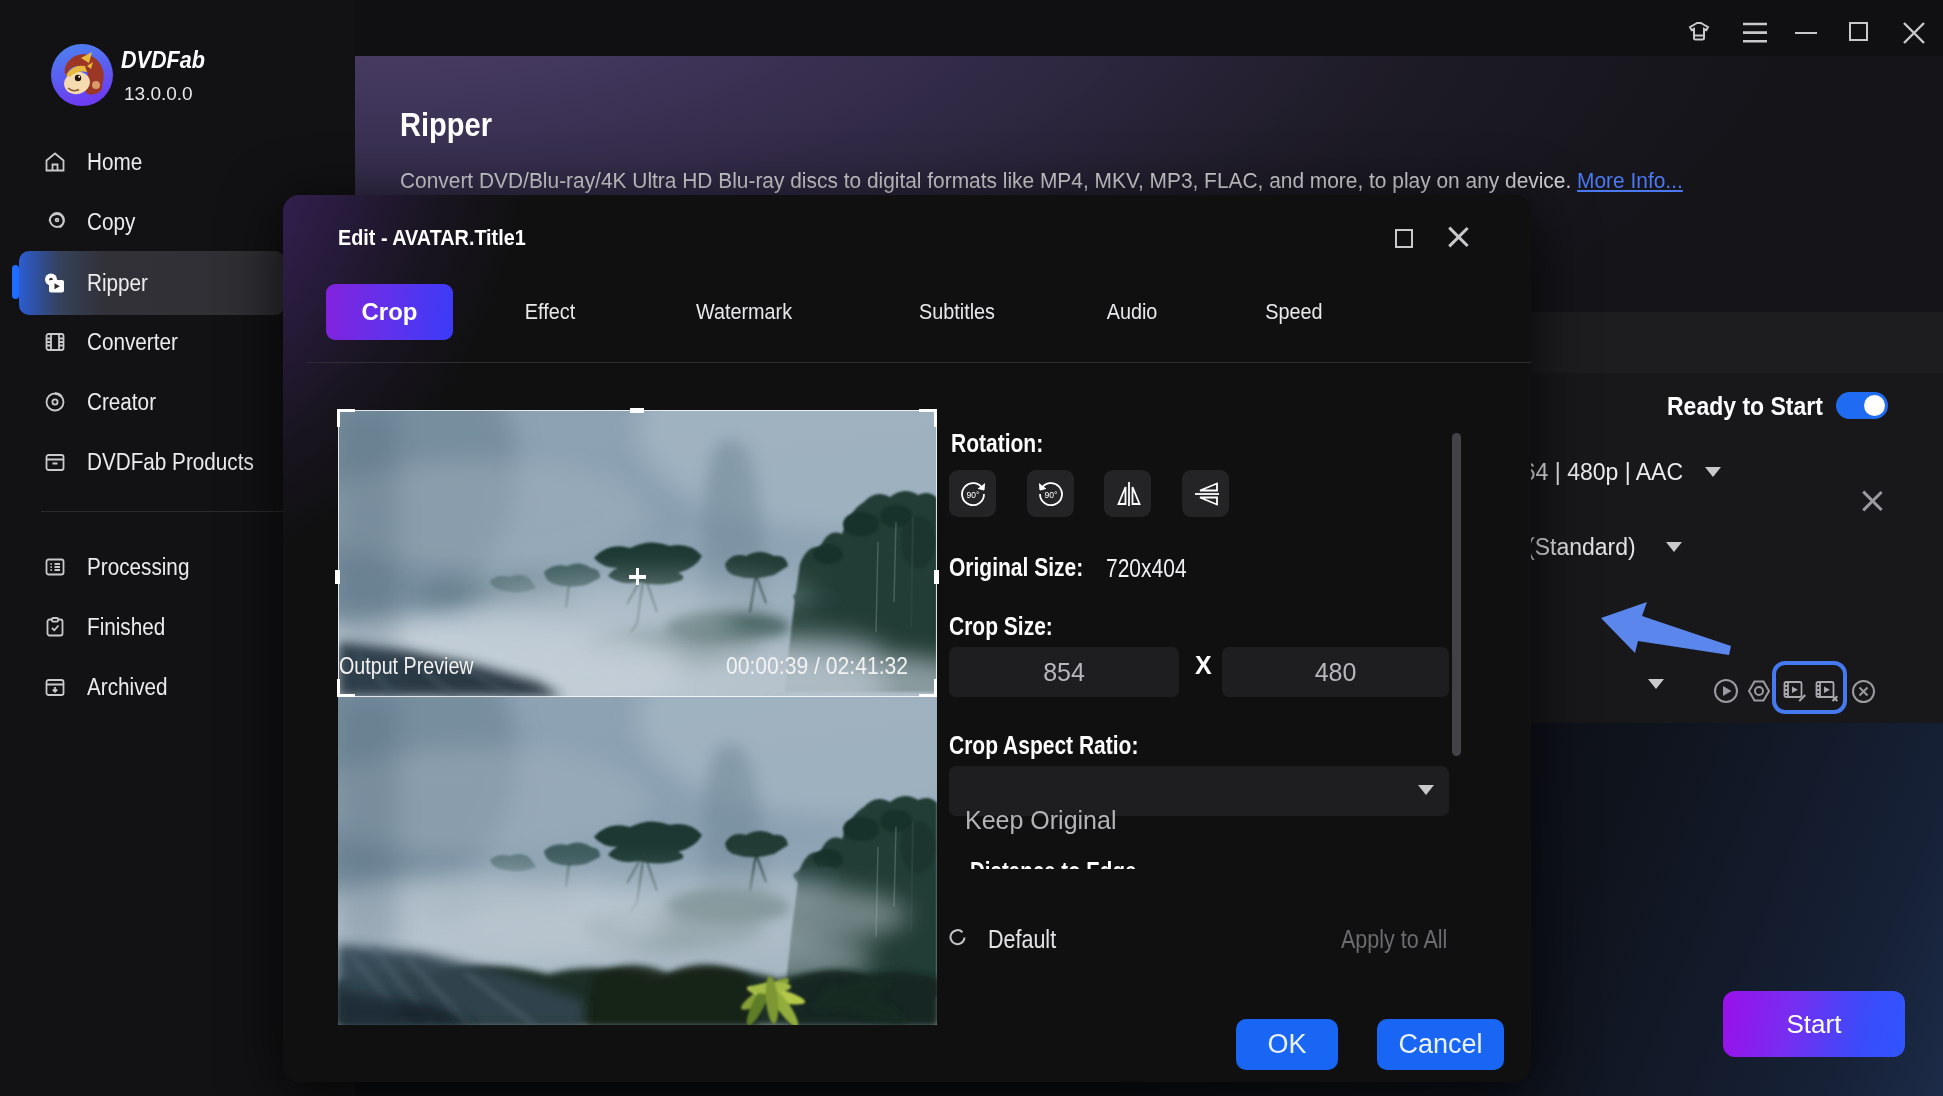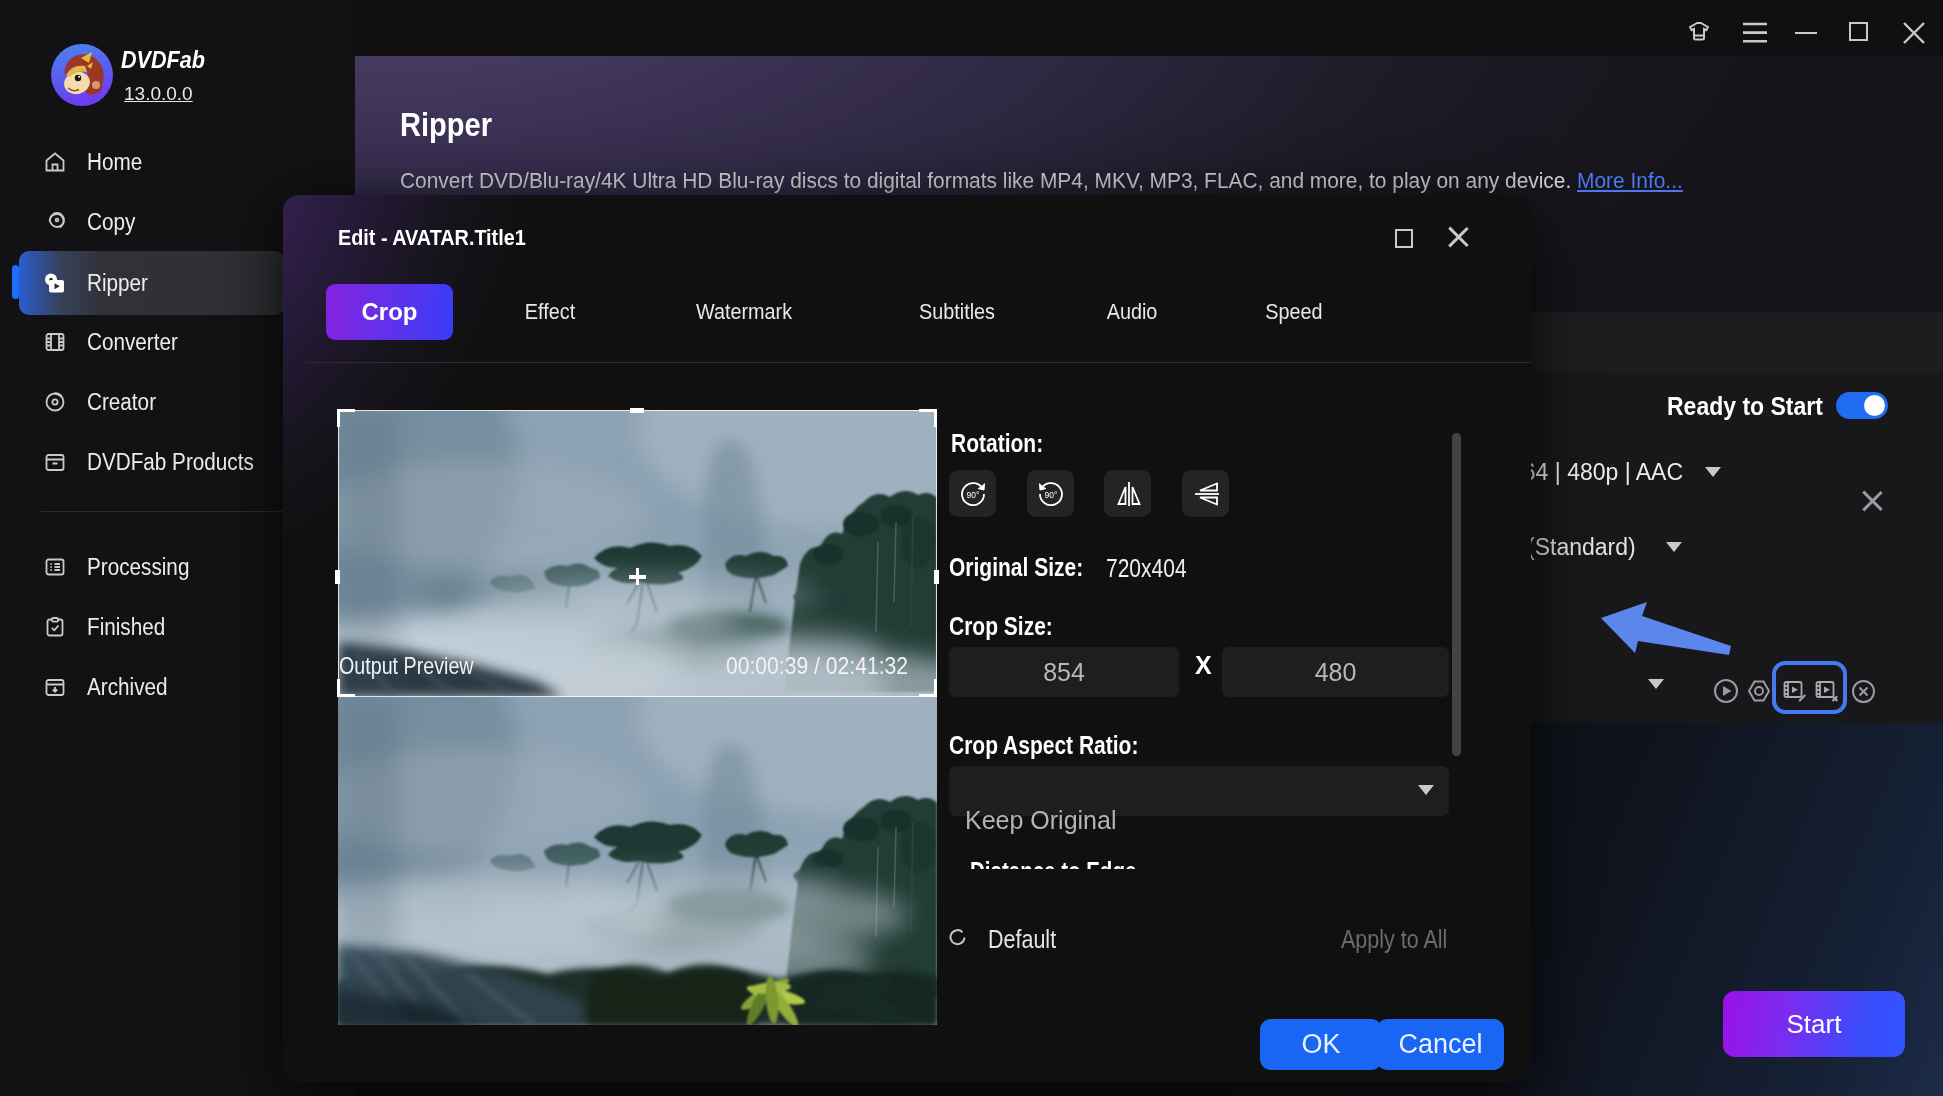--- a/index.html
+++ b/index.html
@@ -45,21 +45,21 @@
   
   #sidebar { position:absolute; left:0; top:0; width:355px; height:1096px; background:#121214; }
   .mrow { position:absolute; left:0; width:297px; height:64px;text-decoration:underline; }
   .mrow .lbl { position:absolute; left:87px; top:50%; transform:translateY(-50%) scaleX(.9); transform-origin:left; font-size:23px; color:#ececee; }
   .mrow svg { position:absolute; left:43px; top:50%; transform:translateY(-50%); }
   #selrow { position:absolute; left:19px; top:251px; width:266px; height:64px; border-radius:10px;
     background:linear-gradient(90deg, #2b5cd2 0%, #36425c 15%, #313138 32%, #2e2e32 100%); }
   #selpill { position:absolute; left:12px; top:265px; width:7px; height:34px; border-radius:4px; background:#1e6dff; }
   #sdivider { position:absolute; left:41px; top:511px; width:314px; height:1px; background:#2b2b2e; }
   .logotxt { position:absolute; left:121px; top:46px; font-size:24px; font-weight:bold; font-style:italic; color:#fff; transform:scaleX(.9); transform-origin:left; }
-  .logover { position:absolute; left:124px; top:83px; font-size:19px; color:#e8e8ea;text-decoration:underline; }
+  .logover { position:absolute; left:124px; top:83px; font-size:19px; color:#e8e8ea; }
 
   
   #modal { position:absolute; left:283px; top:195px; width:1248px; height:887px; border-radius:16px;
     background:#101011; box-shadow:0 10px 60px rgba(0,0,0,.75); }
   #modalglow { position:absolute; left:0; top:0; width:620px; height:740px; border-radius:16px;
     background:radial-gradient(560px 620px at -170px -70px, rgba(124,62,205,.6) 0%, rgba(94,52,160,.36) 38%, rgba(70,45,110,.15) 60%, transparent 74%); }
   .mtitle { position:absolute; left:55px; top:30px; font-size:22px; font-weight:bold; color:#fff; transform:scaleX(.9); transform-origin:left; }
   .msq { position:absolute; left:1112px; top:34px; width:18px; height:19px; border:2.5px solid #c9c9cc; }
   .mx { position:absolute; left:1165px; top:32px; width:20px; height:20px; }
   .mx:before,.mx:after { content:""; position:absolute; left:9px; top:-3px; width:2.5px; height:26px; background:#c9c9cc; }
@@ -82,21 +82,21 @@
     text-align:center; line-height:50px; font-size:25px; color:#b8b8bc; }
   .dd { position:absolute; left:666px; top:571px; width:500px; height:50px; background:#1e1e21; border-radius:7px; }
   .dd span { position:absolute; left:16px; top:12px; font-size:25px; color:#b4b4b8;margin-top:28px; }
   .clipped { position:absolute; left:687px; top:662px; width:420px; height:12px; overflow:hidden; }
   .clipped span { font-size:25px; font-weight:bold; color:#fff; display:inline-block; transform:scaleX(.82); transform-origin:left; }
   .scrollbar { position:absolute; left:1169px; top:238px; width:9px; height:323px; background:#424247; border-radius:5px; }
   .deflbl { position:absolute; left:705px; top:730px; font-size:25px; color:#e4e4e6; transform:scaleX(.86); transform-origin:left; }
   .applylbl { position:absolute; left:1058px; top:730px; font-size:25px; color:#6b6b70; transform:scaleX(.86); transform-origin:left; }
   .btn { position:absolute; top:824px; height:51px; border-radius:10px; background:#1966f5; color:#eaf2ff;
     text-align:center; line-height:51px; font-size:27px; }
-  #okbtn { left:977px; width:122px;border-radius:11px; }
+  #okbtn { left:953px; width:102px; }
   #cancelbtn { left:1094px; width:127px; }
 </style>
 </head>
 <body>
 <div id="stage">
 <div id="content">
   <div id="topbar"></div>
   <div id="pheader"></div>
   <div id="bottomglow"></div>
   <div class="h-title">Ripper</div>

